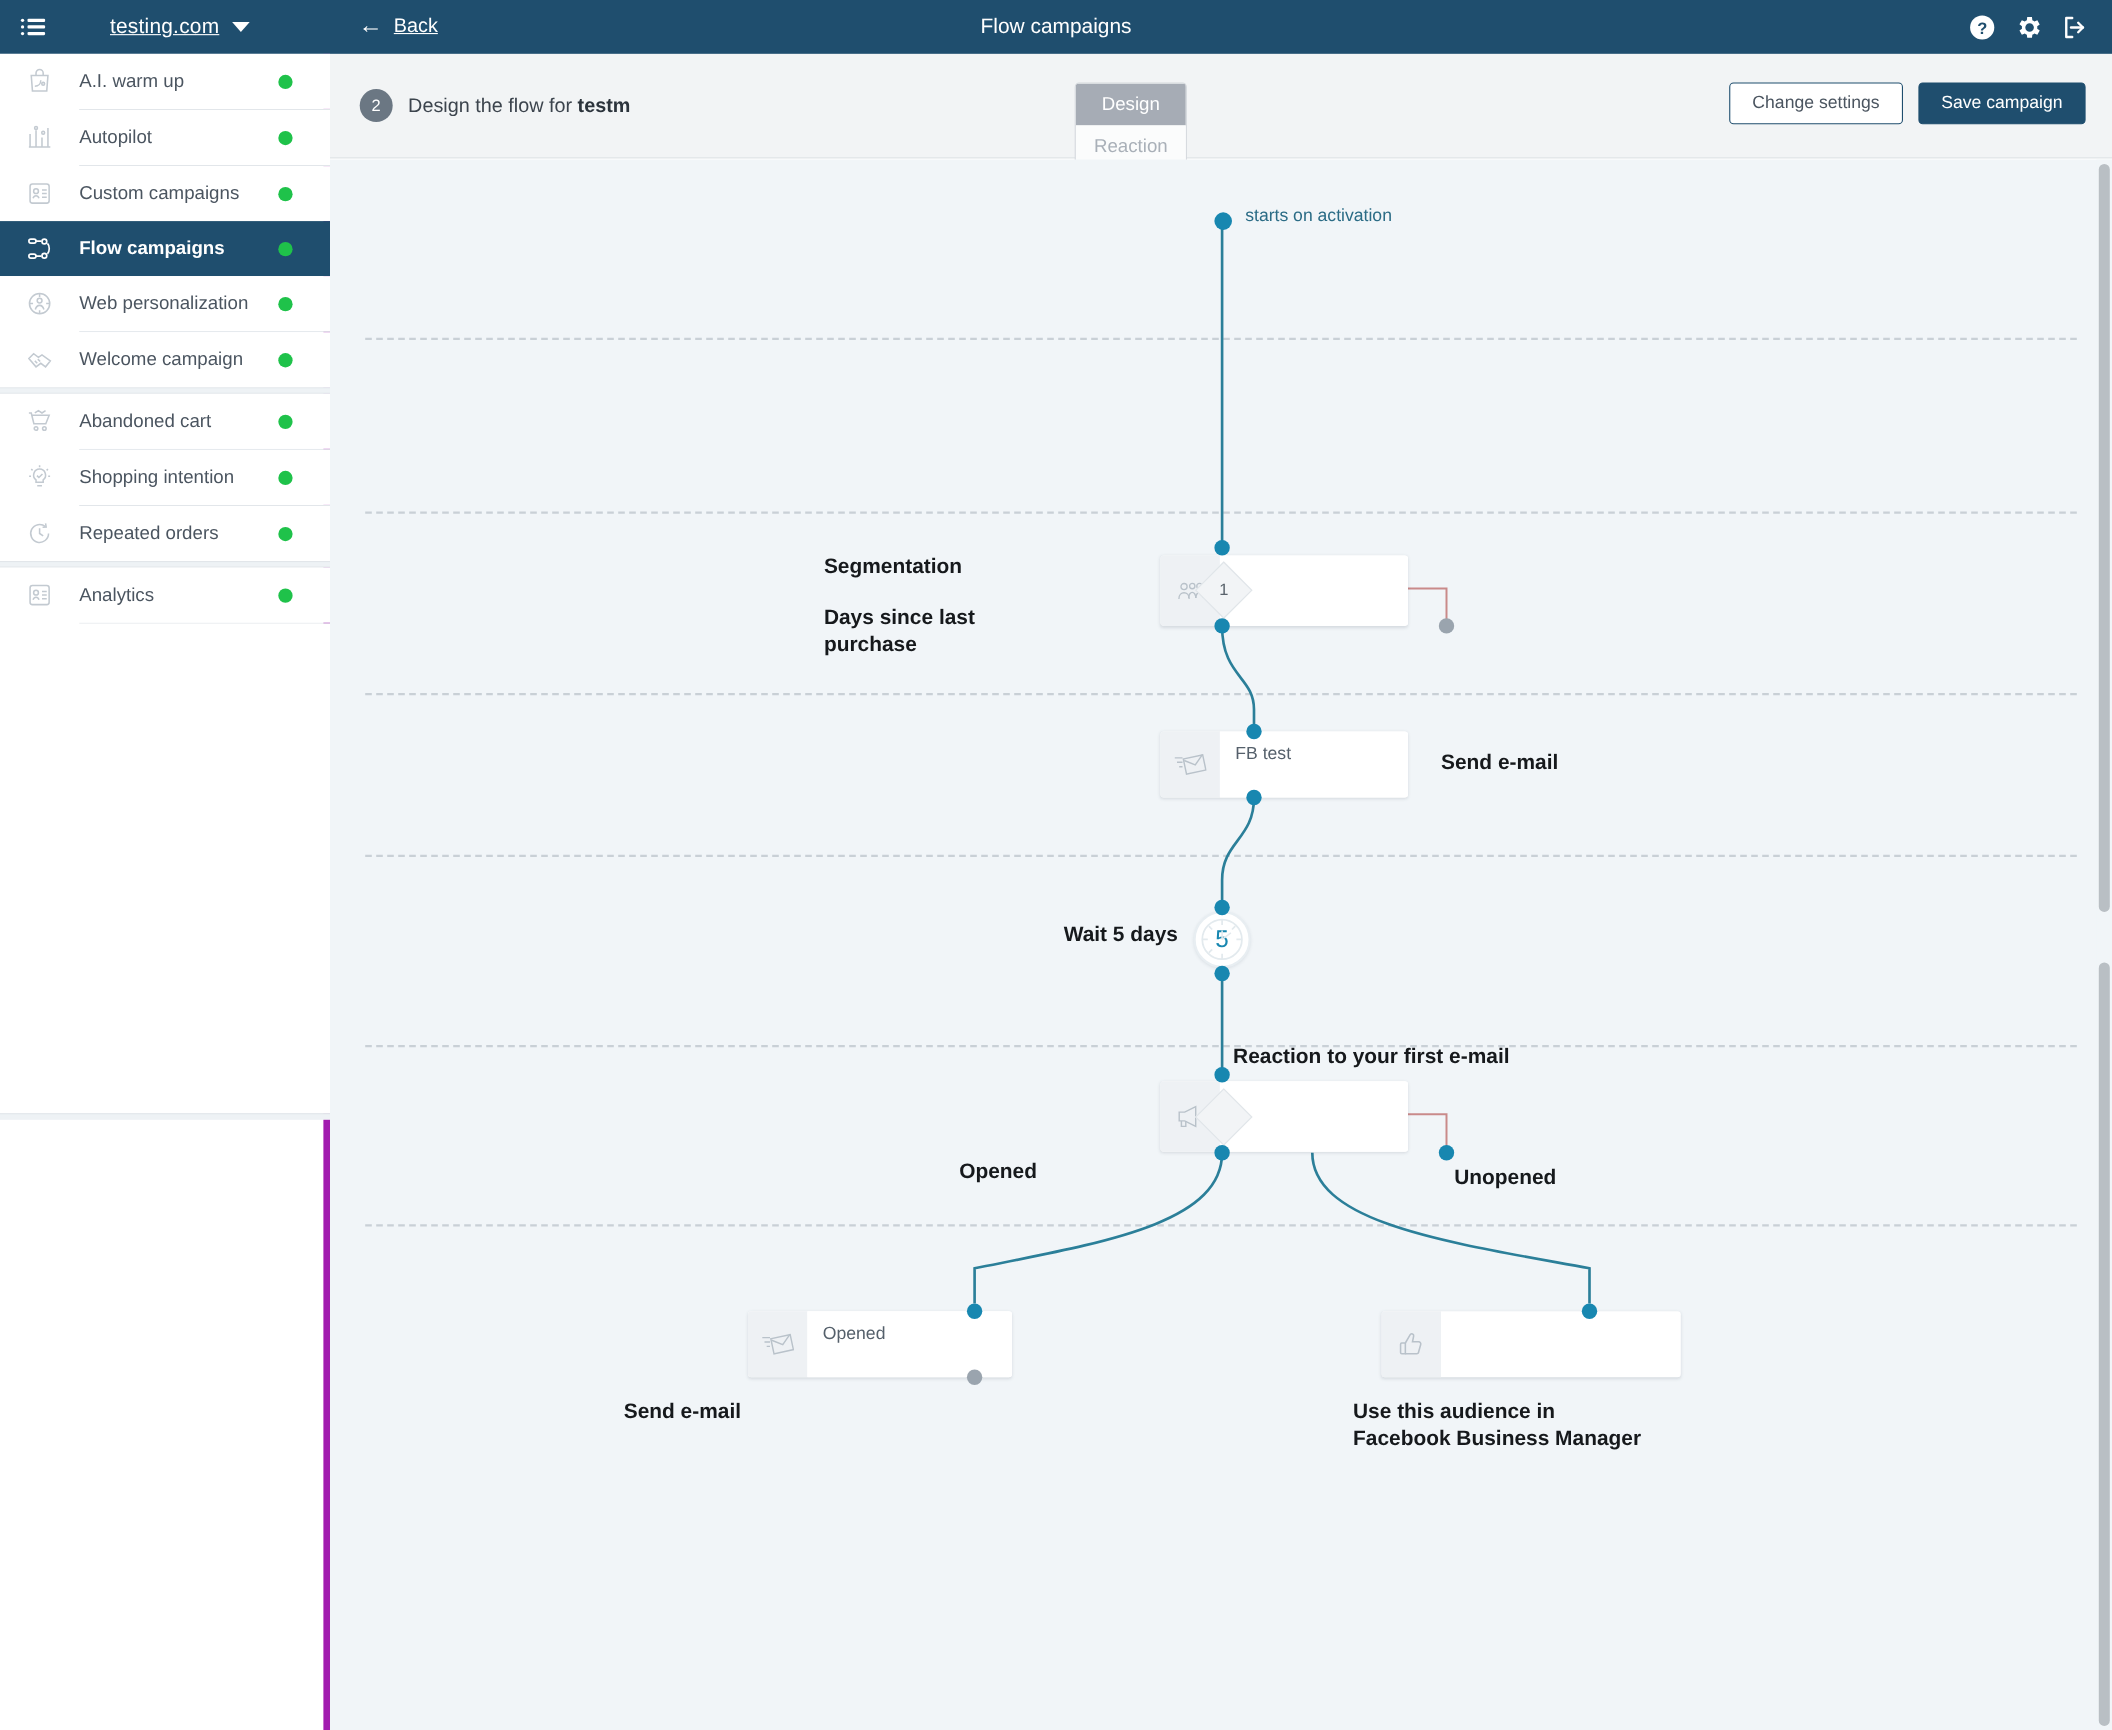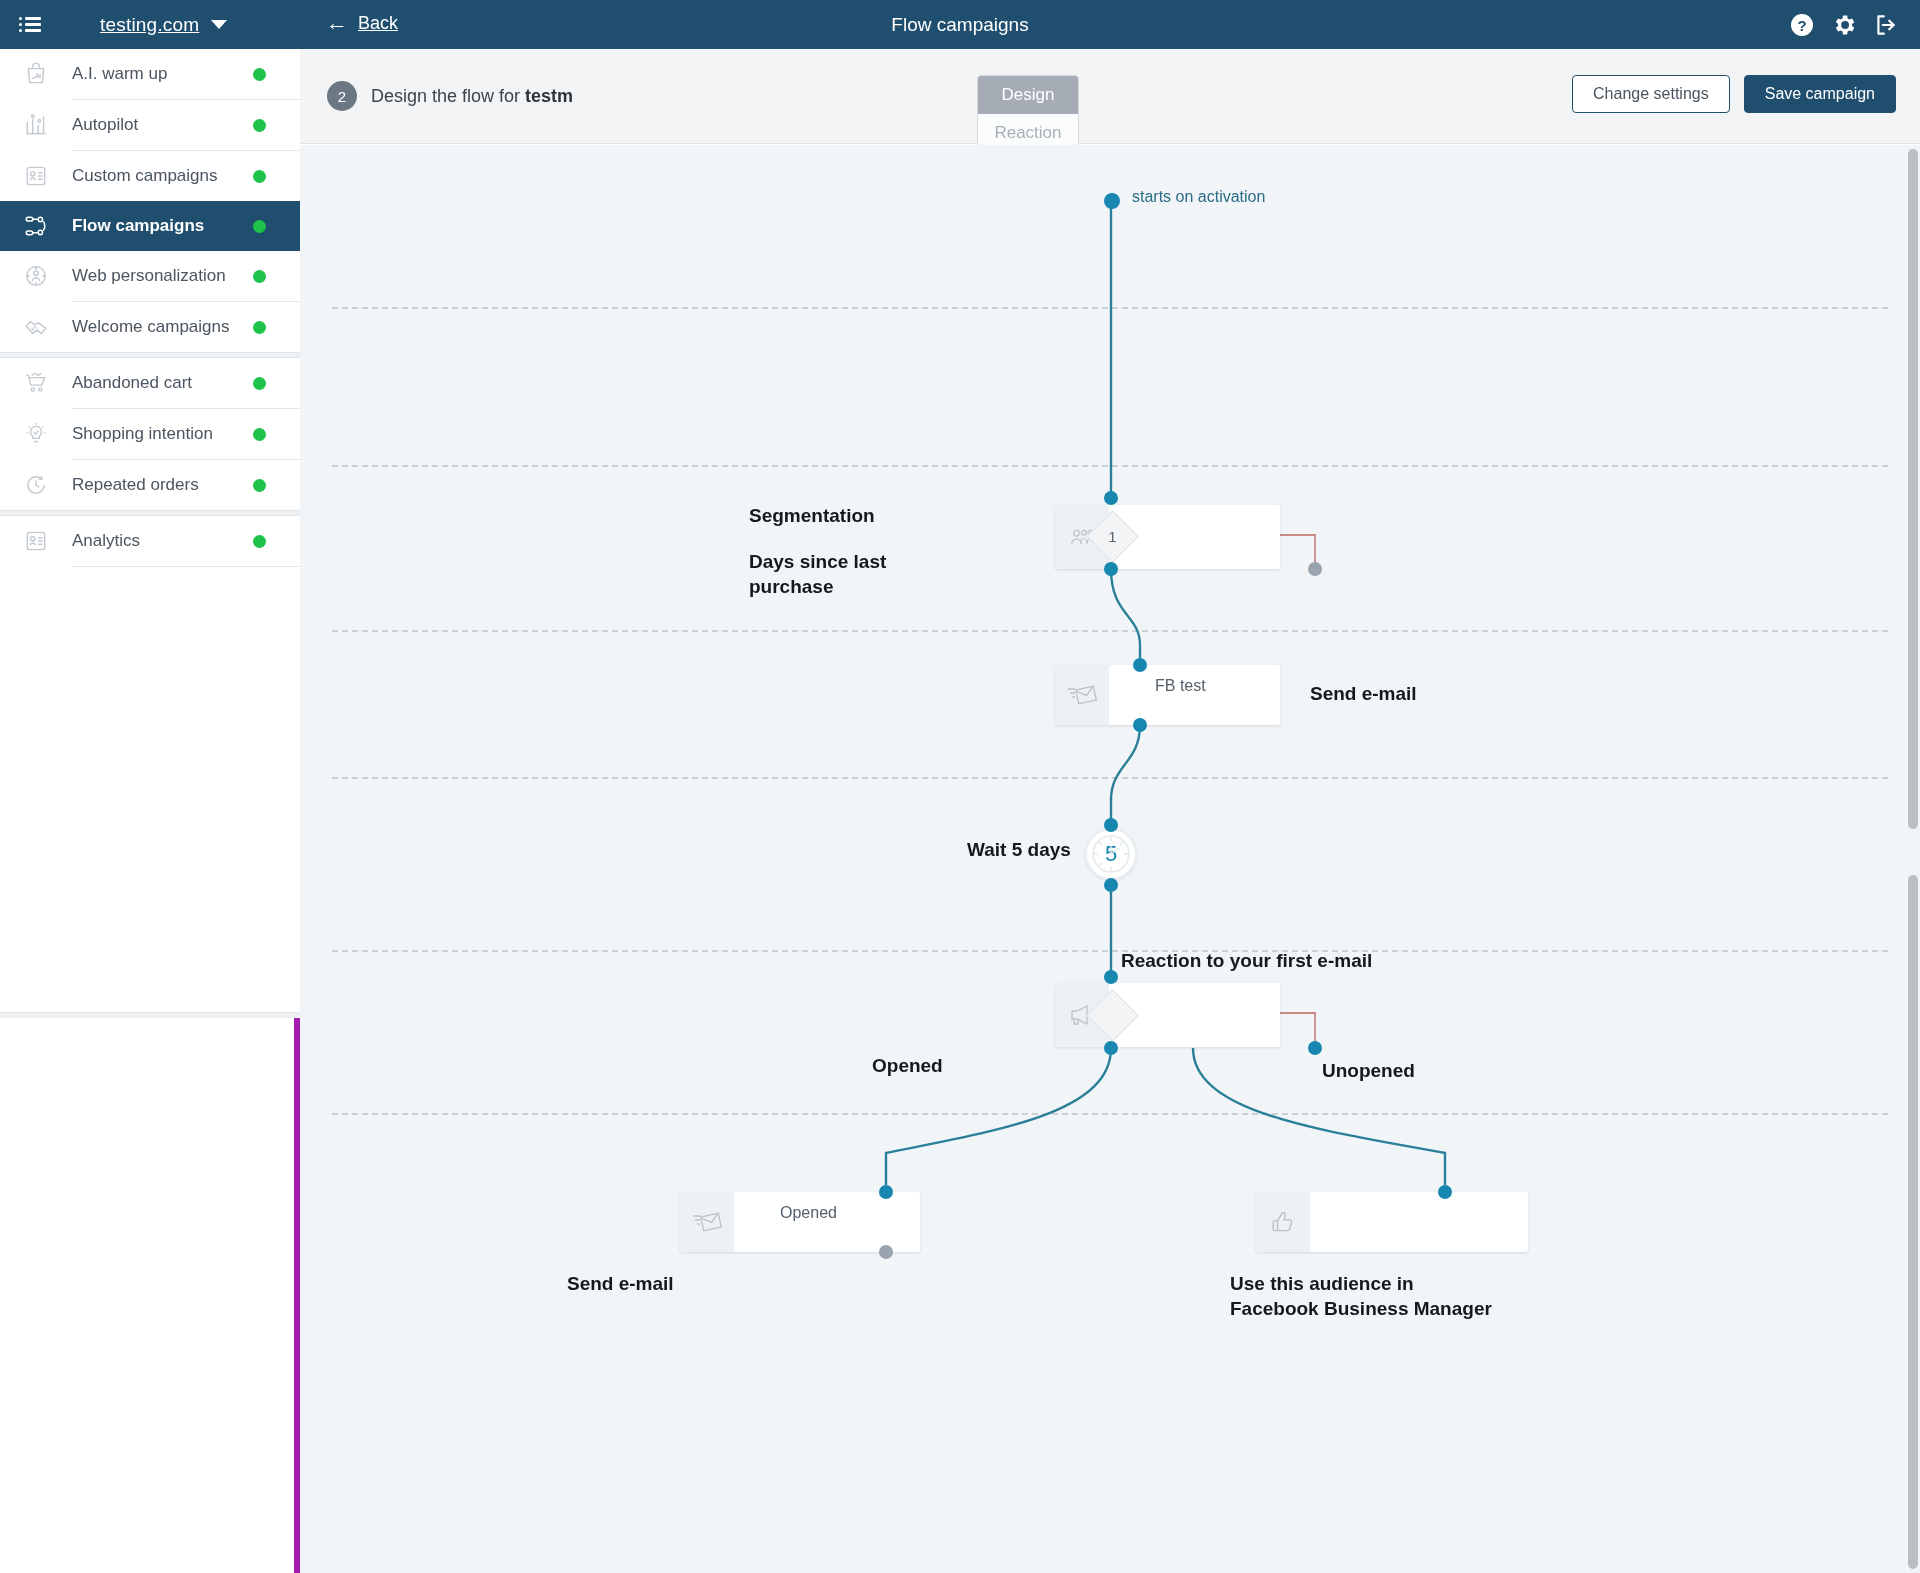--- a/index.html
+++ b/index.html
@@ -139,21 +139,21 @@
     position: absolute; display: flex; align-items: stretch;
     background: #ffffff; border-radius: 3px;
     box-shadow: 0 1px 3px rgba(40,60,80,.14);
   }
   .node-icon {
     width: 54px; background: #eef1f4; display: flex; align-items: center; justify-content: center;
     border-radius: 3px 0 0 3px;
   }
   .node-body {
     background:#ffffff; display: flex; align-items: flex-start;
-    border-radius: 0 3px 3px 0; position: relative; padding-left: 32px;
+    border-radius: 0 3px 3px 0; position: relative;
   }
   .node-text {
     font-size: 16px; color: #55606b; padding: 12px 14px;
     white-space: nowrap;
   }
   .port {
     position: absolute; width: 14px; height: 14px; border-radius: 50%;
     background: #1887b0;
   }
   .port.grey { background: #9aa4ae; }
@@ -314,21 +314,21 @@
       </div>
       <div class="sb-sep"></div>
 
       <div class="sb-item">
         <span class="sb-icon">
           <svg width="26" height="26" viewBox="0 0 24 24" fill="none" stroke="#c3cad1" stroke-width="1.3">
               <path d="M3 11l4-4 4 3 3-2 7 5-4 5-4-3-4 3z"></path>
               <path d="M8 13l2 2M10.5 11.5l2 2"></path>
             </svg>
         </span>
-        <span class="sb-label">Welcome campaigns</span>
+        <span class="sb-label">Welcome campaign</span>
         <span class="sb-dot"></span>
       </div>
 
       <div class="sb-group-sep"></div>
 
       <div class="sb-item">
         <span class="sb-icon">
           <svg width="26" height="26" viewBox="0 0 24 24" fill="none" stroke="#c3cad1" stroke-width="1.3">
               <path d="M3 5h2l2.2 9h10L20 7H6"></path>
               <circle cx="9" cy="18" r="1.5"></circle>

